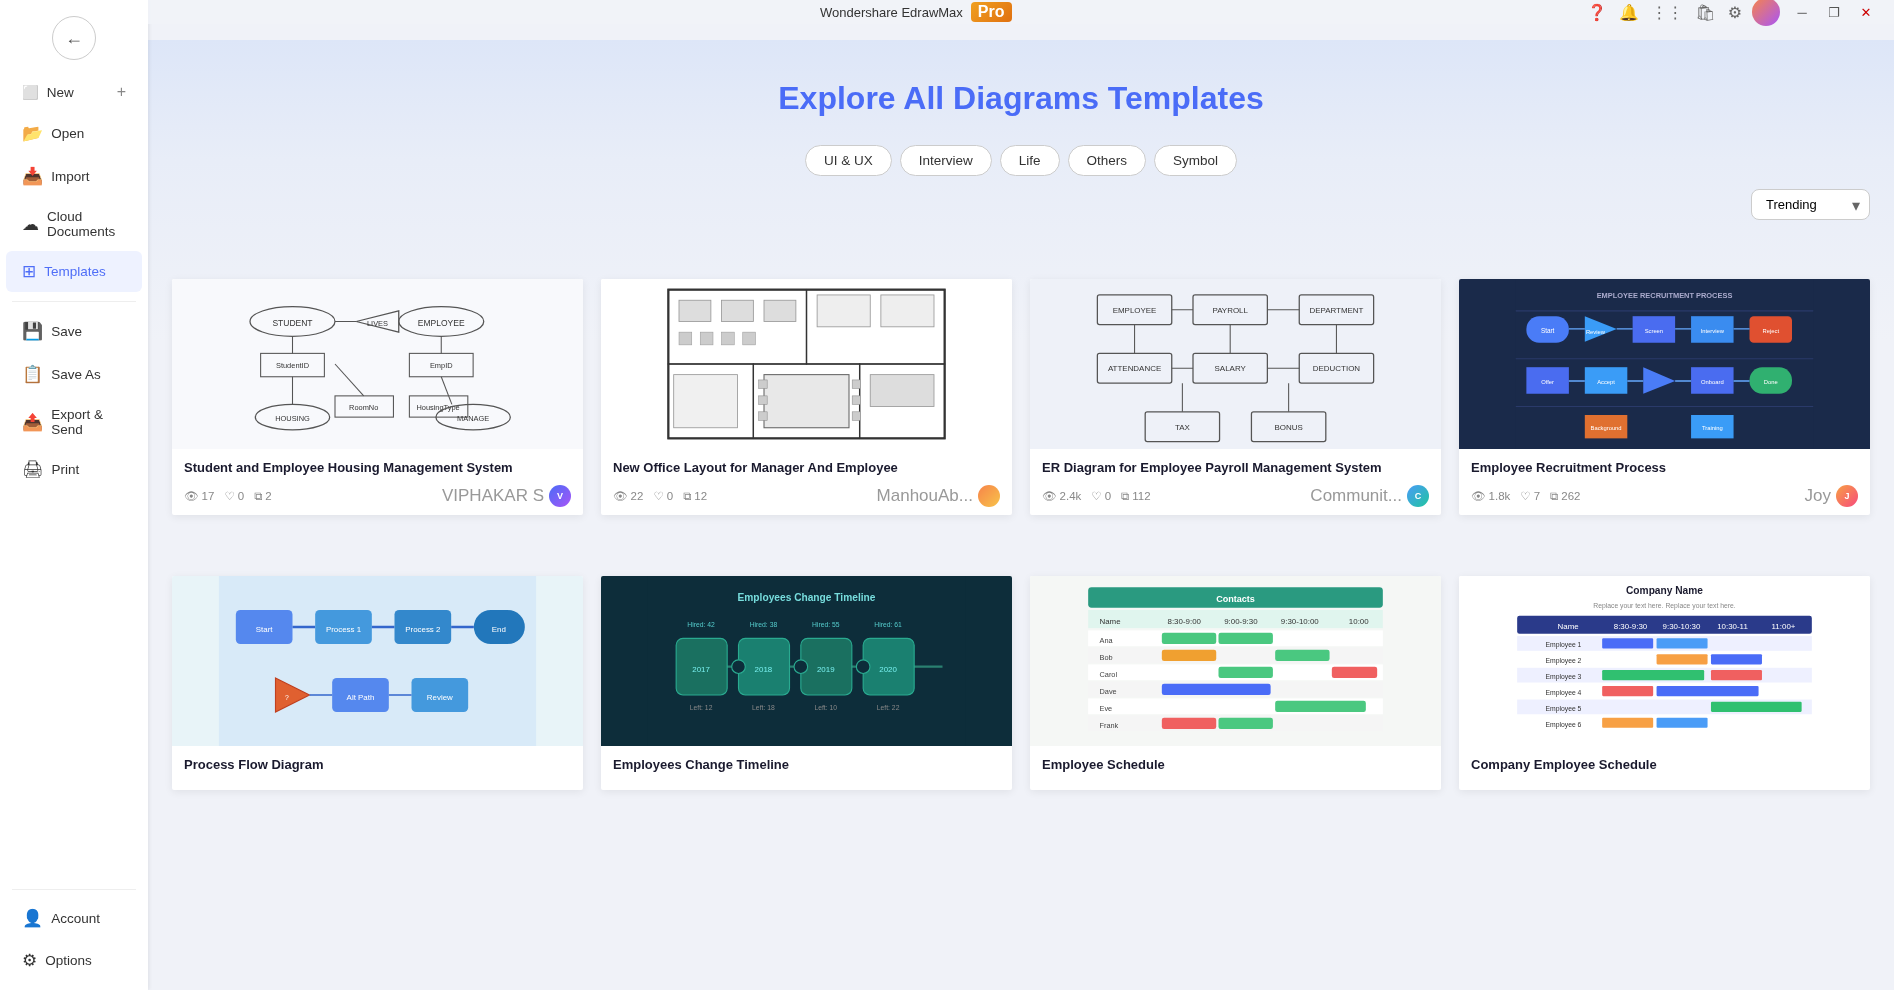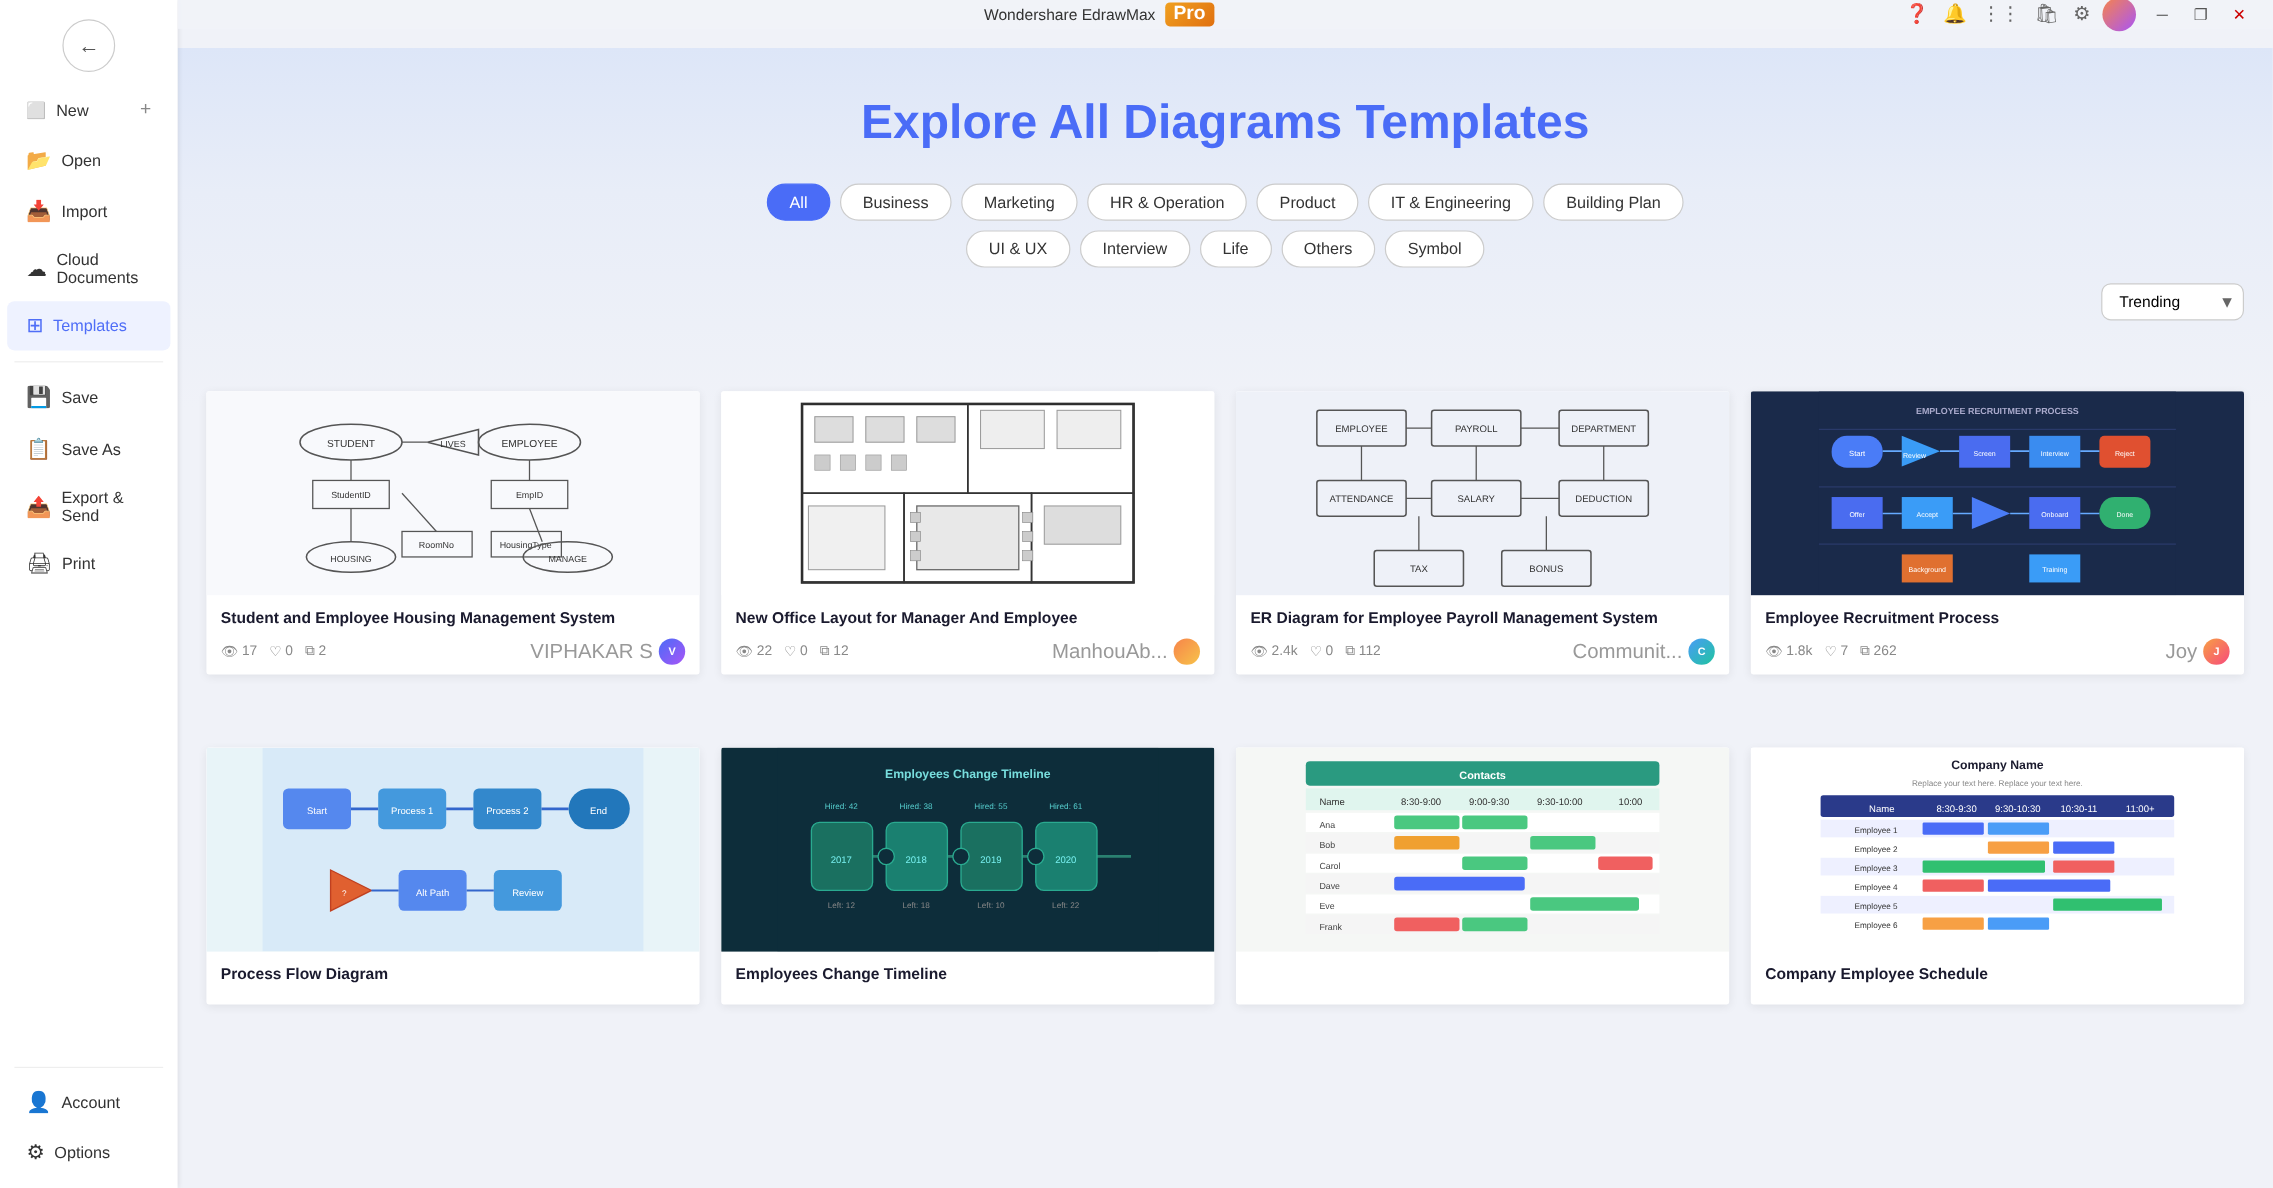--- a/index.html
+++ b/index.html
@@ -53,21 +53,21 @@
     .main {
       flex: 1;
       margin-top: 40px;
       overflow-y: auto;
       background: linear-gradient(180deg, #dde6f8 0%, #e8edf8 120px, #f0f2f8 300px);
       padding: 40px 24px 24px 24px;
     }
 
     
     .page-title { text-align: center; margin-bottom: 28px; }
-    .page-title h1 { font-size: 40px; font-weight: 700; color: #1a1a2e; }
+    .page-title h1 { font-size: 32px; font-weight: 700; color: #1a1a2e; }
     .page-title h1 span { color: #4a6cf7; }
 
     
     .filter-row { display: flex; justify-content: center; gap: 8px; flex-wrap: wrap; margin-bottom: 8px; }
     .filter-row-2 { display: flex; justify-content: center; gap: 8px; flex-wrap: wrap; margin-bottom: 13px; }
     .filter-btn {
       padding: 7px 18px; border-radius: 20px; border: 1.5px solid #ccc;
       background: #fff; font-size: 13.5px; cursor: pointer; color: #333;
       font-weight: 500; transition: all 0.15s;
     }
@@ -210,29 +210,20 @@
 </div>
 
 <main class="main">
   <div class="page-title">
     <h1>
       <span>Explore</span>
       <span style="color:#4a6cf7;">All Diagrams Templates</span>
     </h1>
   </div>
 
-  <div class="filter-row">
-    <button class="filter-btn active">All</button>
-    <button class="filter-btn">Business</button>
-    <button class="filter-btn">Marketing</button>
-    <button class="filter-btn">HR &amp; Operation</button>
-    <button class="filter-btn">Product</button>
-    <button class="filter-btn">IT &amp; Engineering</button>
-    <button class="filter-btn">Building Plan</button>
-  </div>
 
   <div class="filter-row-2">
     <button class="filter-btn">UI &amp; UX</button>
     <button class="filter-btn">Interview</button>
     <button class="filter-btn">Life</button>
     <button class="filter-btn">Others</button>
     <button class="filter-btn">Symbol</button>
   </div>
 
   <div class="sort-row">
@@ -570,20 +561,26 @@
           <rect x="10" y="108" width="260" height="14" fill="#fff"></rect>
           <text x="20" y="119" font-size="6.5" fill="#444">Eve</text>
           <rect x="175" y="110" width="80" height="10" rx="2" fill="#4ac880"></rect>
 
           <rect x="10" y="123" width="260" height="14" fill="#f5f5f5"></rect>
           <text x="20" y="134" font-size="6.5" fill="#444">Frank</text>
           <rect x="75" y="125" width="48" height="10" rx="2" fill="#f06060"></rect>
           <rect x="125" y="125" width="48" height="10" rx="2" fill="#4ac880"></rect>
         </svg>
       </div>
+      <div class="card-body">
+        <div class="card-title">Employee Schedule</div>
+        <div class="card-meta">
+          <div class="card-stats"></div>
+        </div>
+      </div>
     </div>
 
     <div class="card">
       <div class="card-img diagram-8">
         <svg viewBox="0 0 280 150" xmlns="http://www.w3.org/2000/svg">
           <rect width="280" height="150" fill="#fff"></rect>
 
           <text x="140" y="16" text-anchor="middle" font-size="9" fill="#1a1a2e" font-weight="bold">Company Name</text>
           <text x="140" y="28" text-anchor="middle" font-size="6" fill="#888">Replace your text here. Replace your text here.</text>
 

